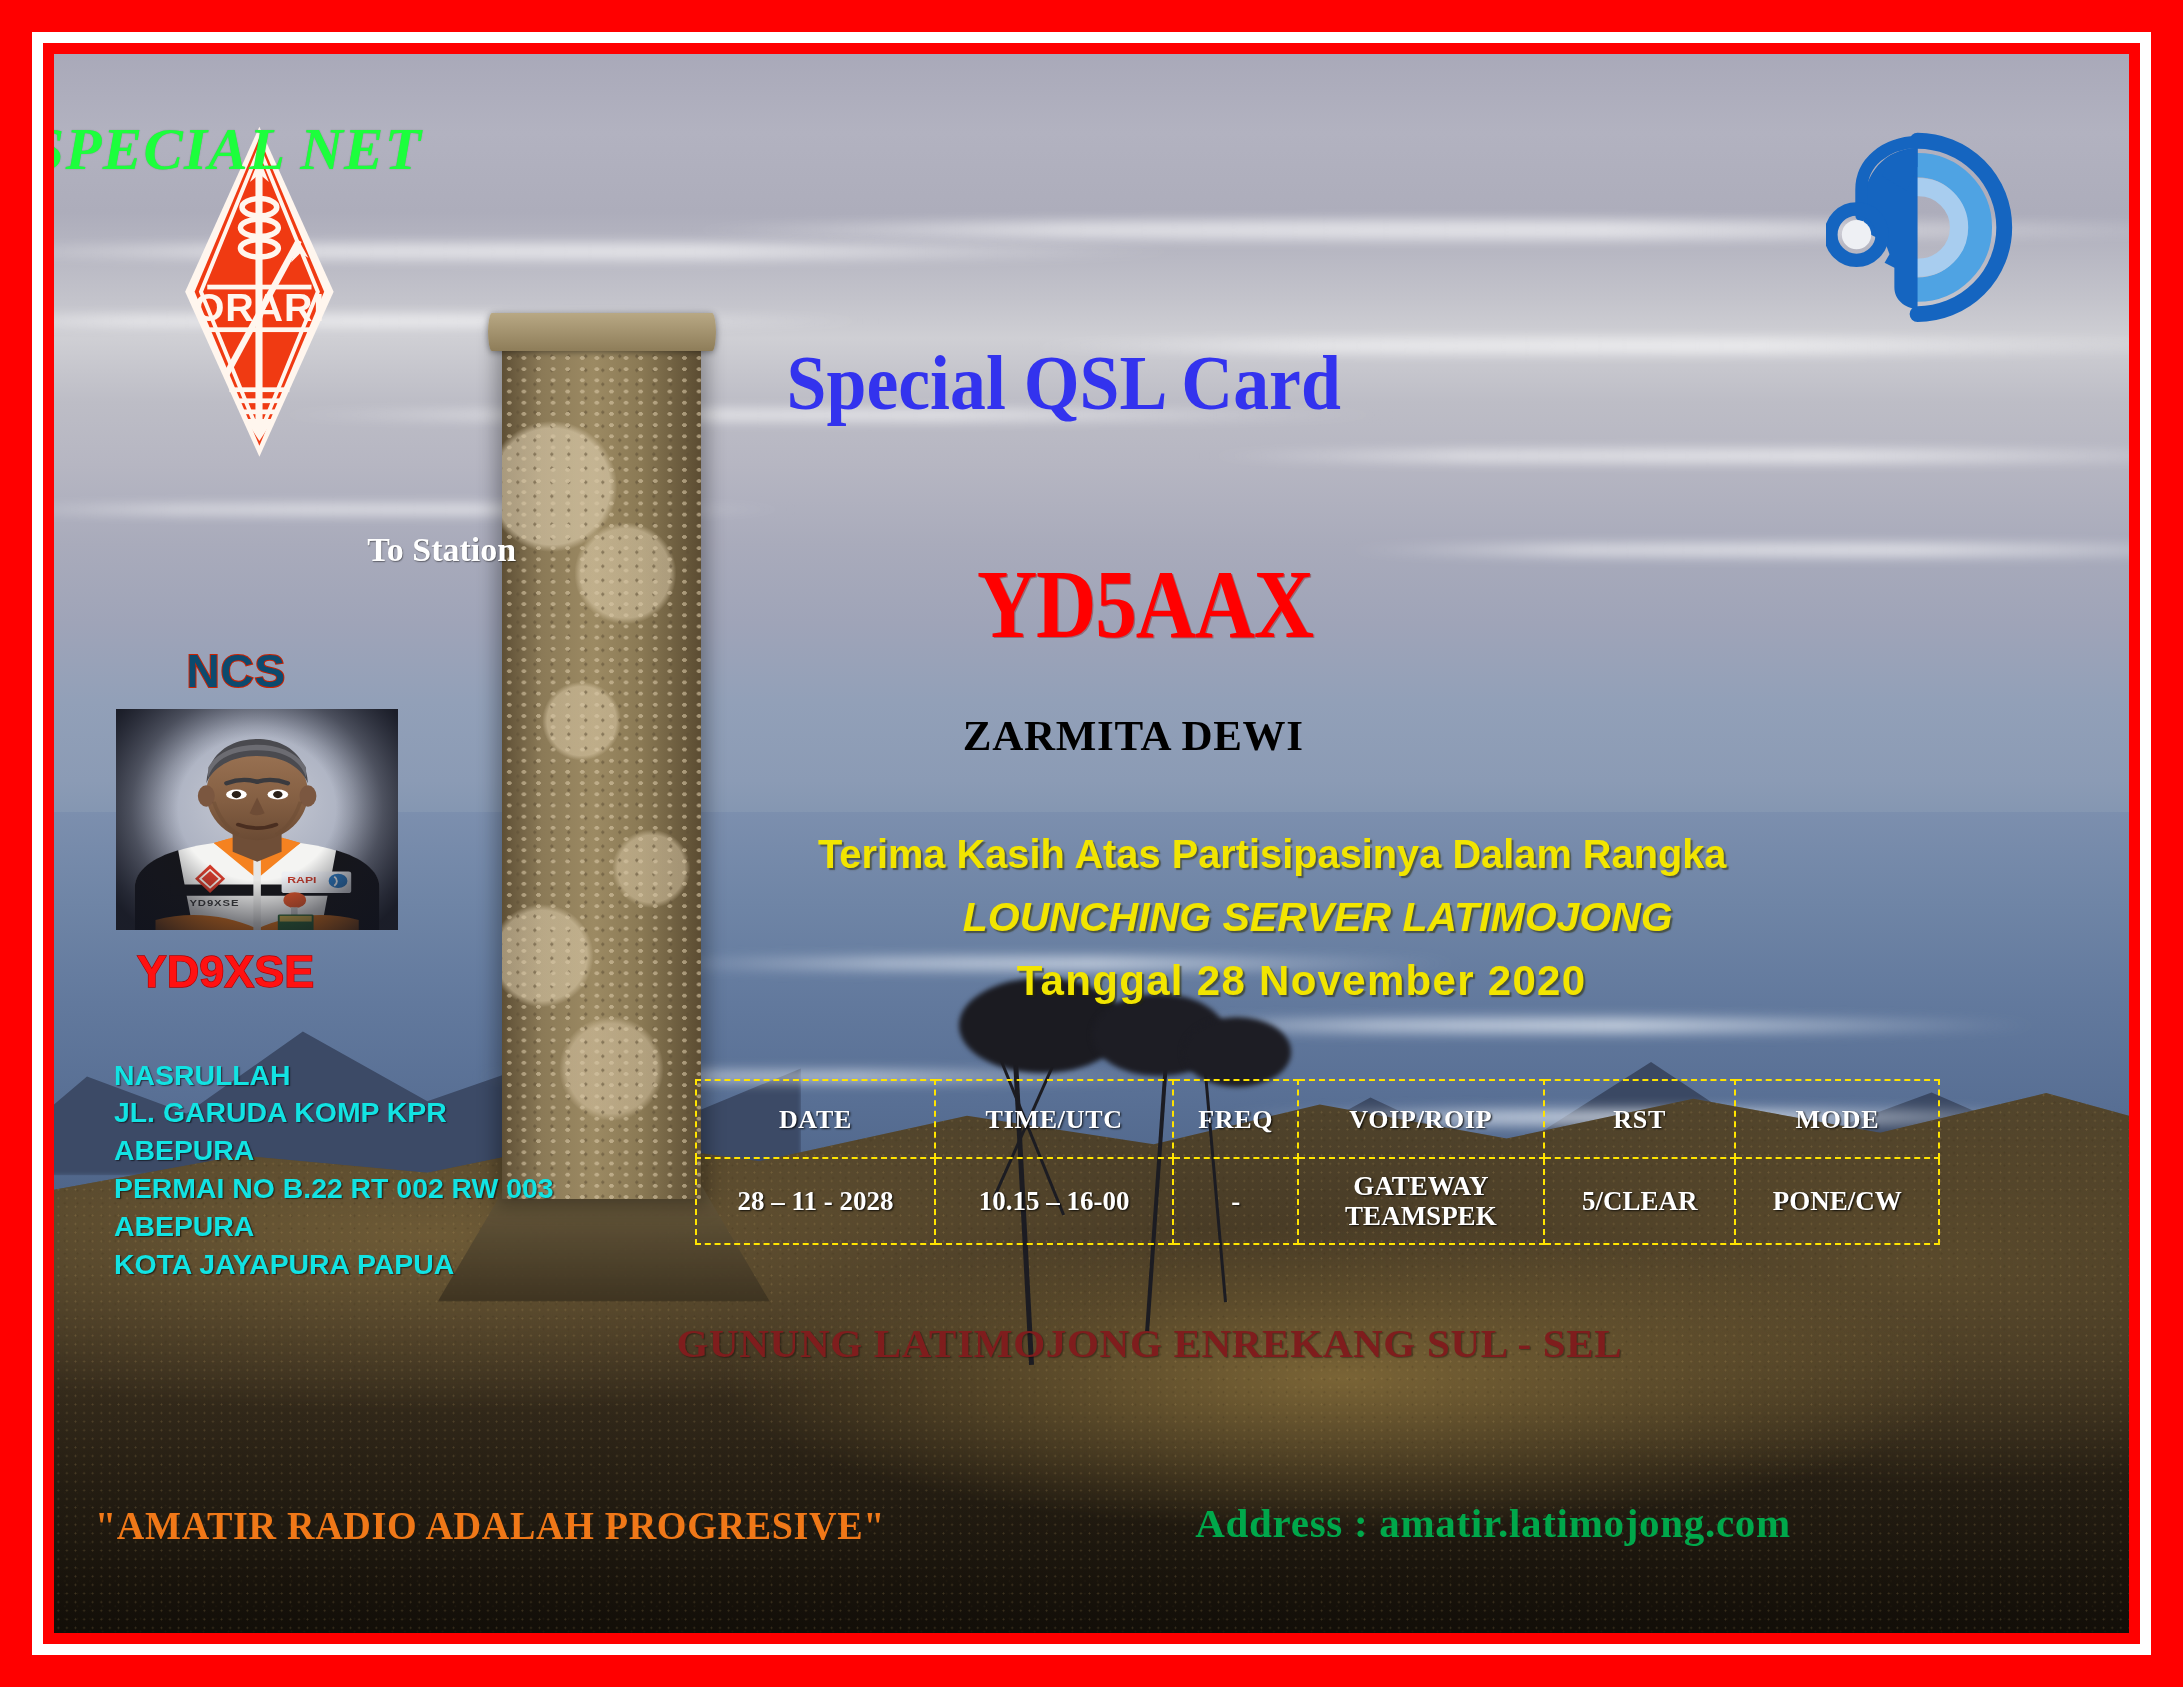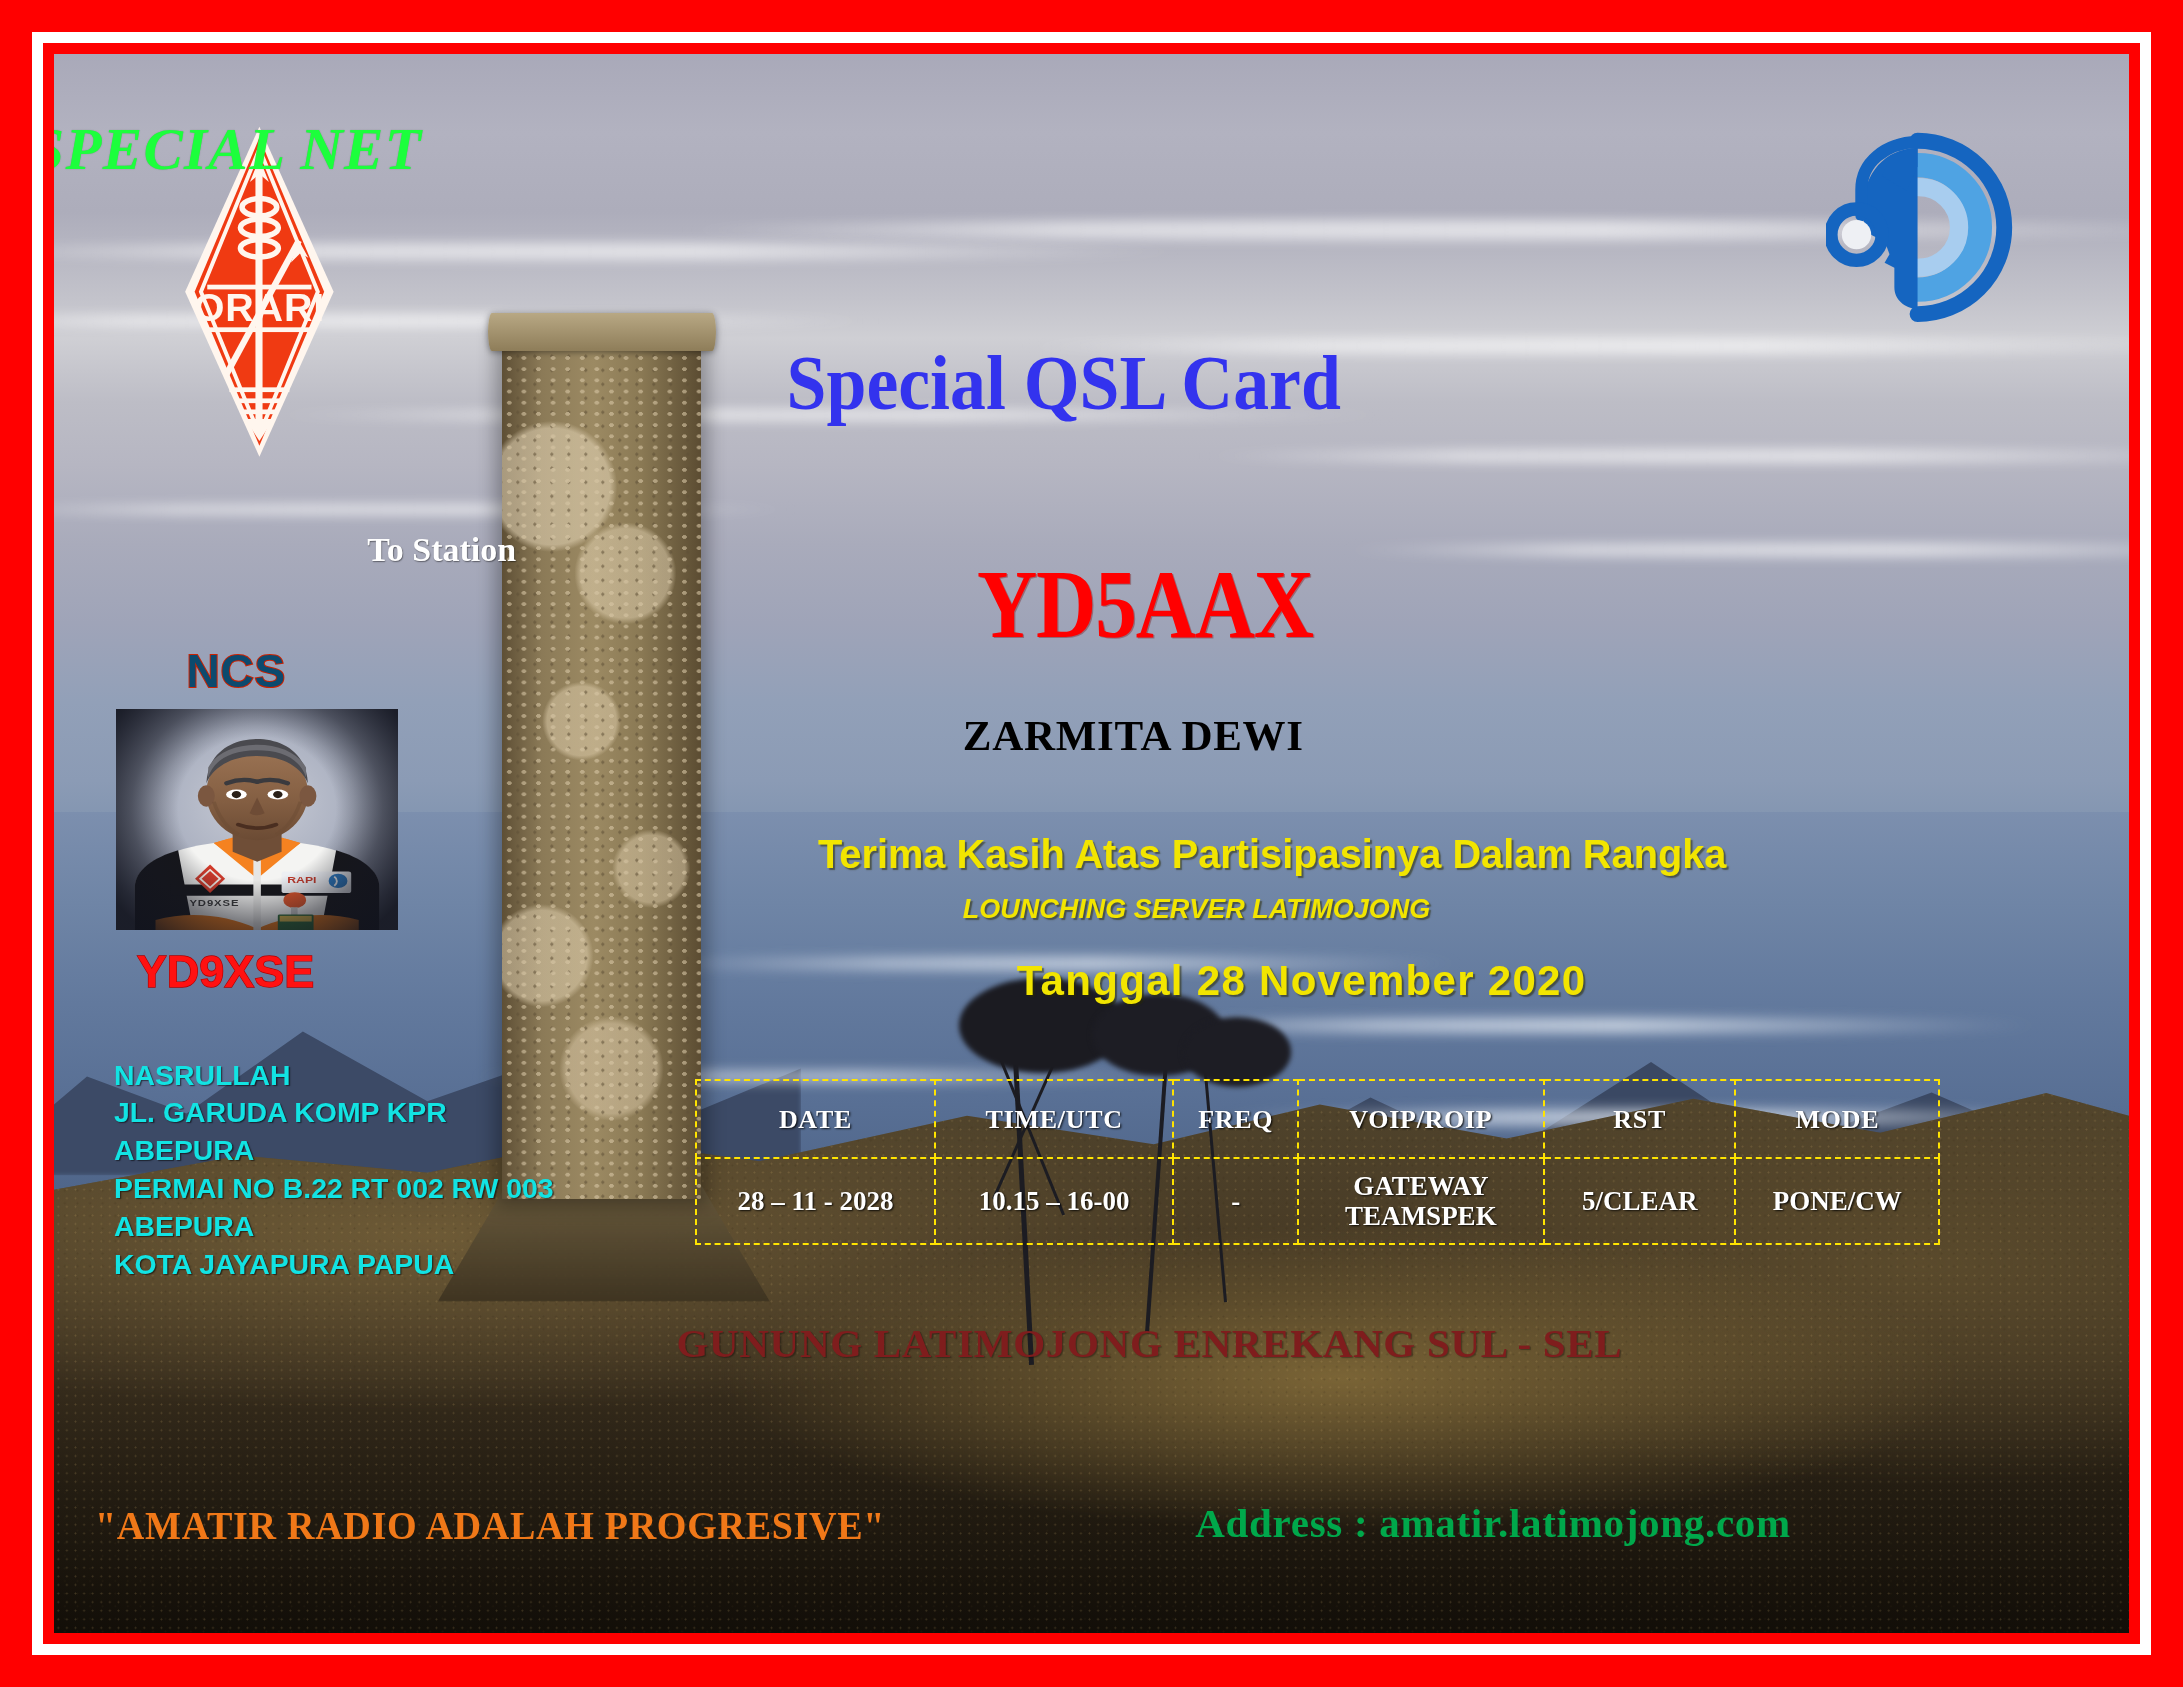--- a/index.html
+++ b/index.html
@@ -189,21 +189,21 @@
   }
 
   .yellowline {
     color:#F2E500;
     font-family:"Liberation Sans", sans-serif;
     font-weight:700;
     text-shadow:2px 2px 1.3px rgba(40,40,0,.55);
     white-space:nowrap;
   }
   #thanks  { left:36.8%; top:49.2%; font-size:41px; transform:scaleX(.97); transform-origin:left top;}
-  #lounch  { left:43.8%; top:53.2%; font-size:27px; font-style:italic; }
+  #lounch  { left:43.8%; top:53.2%; font-size:41px; font-style:italic; }
   #tanggal { left:46.4%; top:57.2%; font-size:42px; letter-spacing:1.3px; }
 
   
   #ncs {
     left:6.4%; top:37.4%;
     font-size:46px; font-weight:700;
     color:#0c4a6e;
     font-family:"Liberation Sans", sans-serif;
     -webkit-text-stroke:2px #CC2200;
     paint-order:stroke fill;

